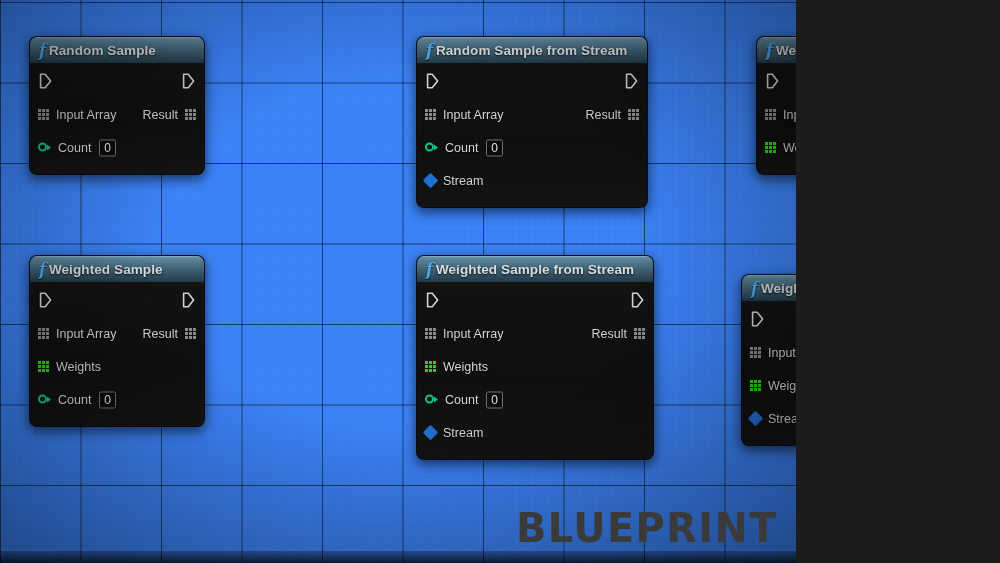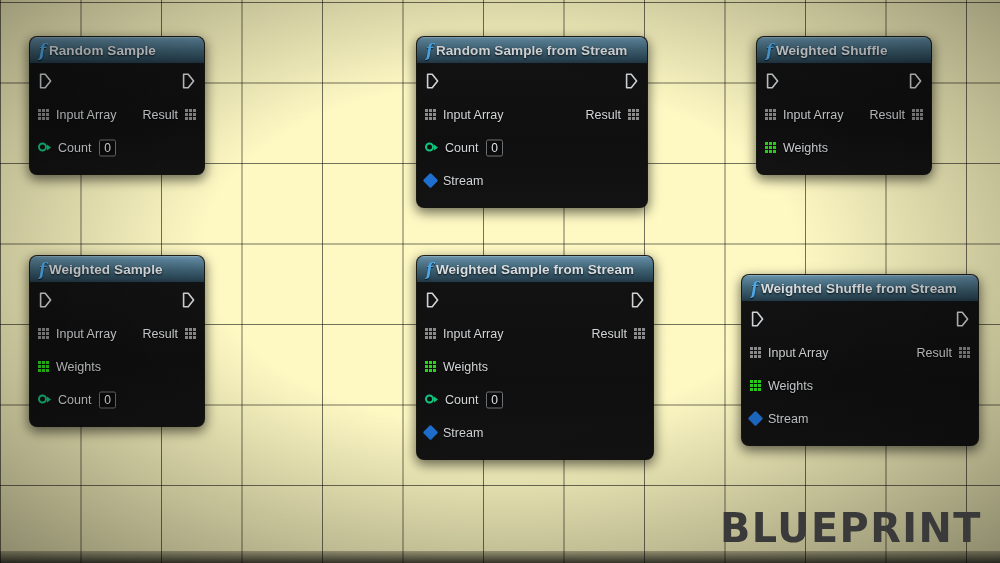--- a/index.html
+++ b/index.html
@@ -2,24 +2,24 @@
 <html><head>
 <meta charset="utf-8">
 <style>
   html, body {
     margin: 0;
     padding: 0;
     background: #1c1c1c;
   }
   #canvas {
     position: relative;
-    width: 1000px;
+    width: 796px;
     height: 563px;
     overflow: hidden;
-    background-color: #fef9c3;
+    background-color: #3b82f6;
     font-family: "Liberation Sans", sans-serif;
     -webkit-font-smoothing: antialiased;
   }
   
   #grid-minor, #grid-major {
     position: absolute;
     inset: 0;
     pointer-events: none;
   }
   #grid-minor {

